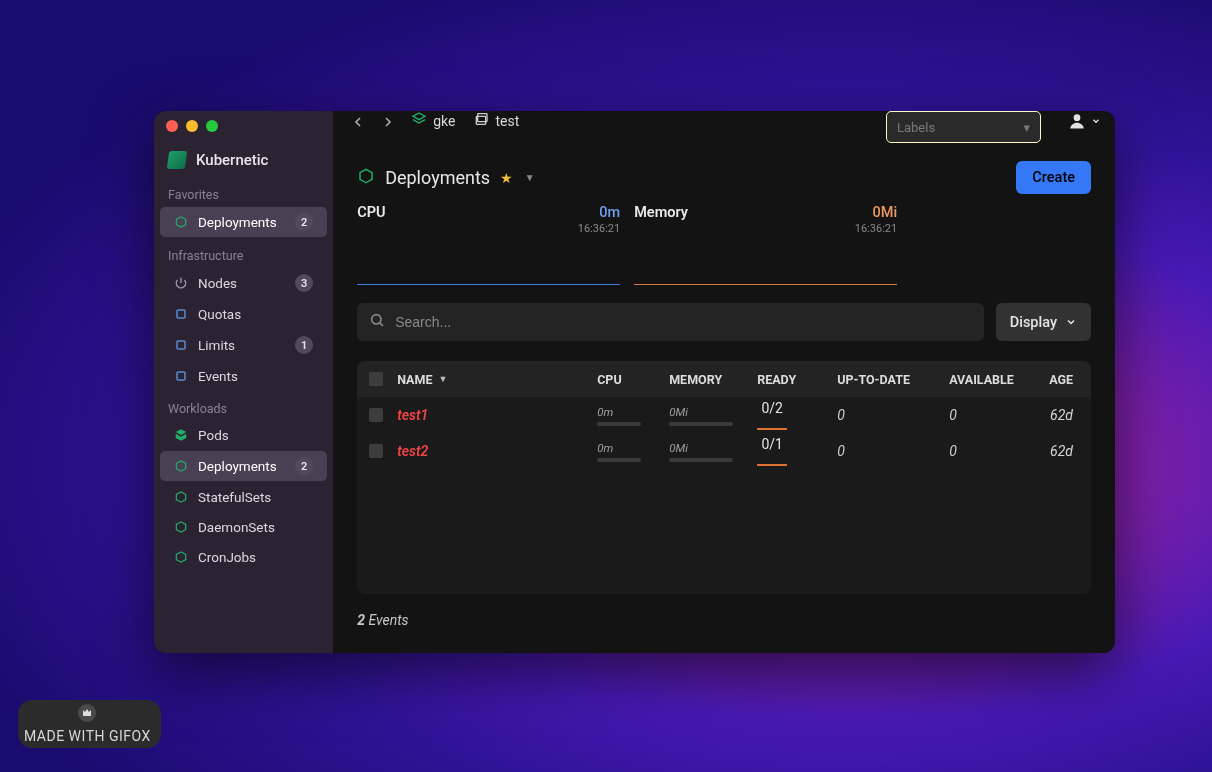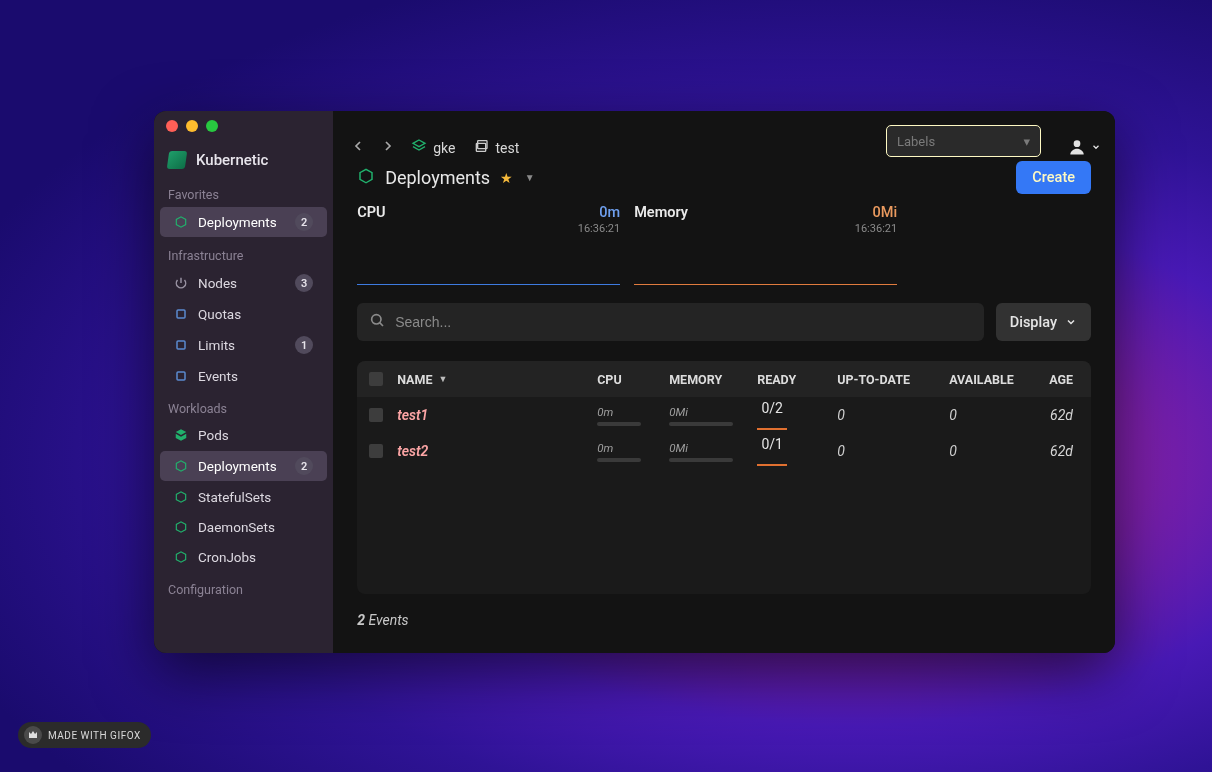--- a/index.html
+++ b/index.html
@@ -62,21 +62,21 @@
     font-size:11px; font-weight:600;
     display:flex;align-items:center;justify-content:center;
     padding:0 5px;
   }
   
   .main {
     flex:1; background:#131313; color:#e8e8e8;
     display:flex; flex-direction:column;
   }
   .topbar {
-    height:46px; display:flex; align-items:flex-end;
+    height:46px; display:flex; align-items:flex-start;
     padding: 0 14px; gap:8px;
   }
   .arrow-btn { width:22px;height:22px;display:flex;align-items:center;justify-content:center;color:#aaa; cursor:pointer;}
   .ctx-chip { display:flex;align-items:center;gap:6px;color:#d8d8d8;font-size:14px; margin-left:4px;}
   .ctx-ico { color:#21b06c; }
   .spacer{flex:1;}
   .labels-dd {
     width:155px; height:32px; background:#2a2a2a;
     border:1px solid #fef9c3; border-radius:5px;
     display:flex; align-items:center; justify-content:space-between;
@@ -85,21 +85,21 @@
   .user-ico { margin-left:18px; display:flex;align-items:center;gap:4px;color:#e2e2e2; cursor:pointer;}
   .page-head {
     display:flex; align-items:center; gap:10px;
     padding: 4px 24px 8px;
   }
   .page-head .ico{color:#21b06c;}
   .page-title { font-size:18px; color:#e8e8e8;}
   .star { color:#f5b93b; font-size:14px;}
   .caret { color:#8a8a8a; font-size:10px; margin-left:2px;}
   .create-btn {
-    margin-left:auto; background:#3478f6; color:#fef9c3;
+    margin-left:auto; background:#3478f6; color:#000000;
     padding: 8px 16px; border-radius:6px; font-size:14.5px; font-weight:500;
     cursor:pointer;
   }
   .charts {
     display:flex; gap:14px; padding: 2px 24px 12px;
   }
   .chart {
     width: 263px;
   }
   .chart-head { display:flex; align-items:baseline;}
@@ -151,39 +151,39 @@
   .col-ready{width:80px;}
   .col-utd{width:112px;}
   .col-avail{width:100px;}
   .col-age{flex:1; justify-content:flex-end; padding-right:6px;}
   .sort-ic{font-size:9px;color:#bdbdbd;}
   .trow {
     display:flex; align-items:center; height:36px; padding:0 12px;
     font-size:14px;
   }
   .chkbox{width:14px;height:14px;background:#3d3d3d;border-radius:2px;}
-  .name-link{color:#fca5a5; font-weight:600; font-style:italic;}
+  .name-link{color:#ef4444; font-weight:600; font-style:italic;}
   .bar-cell{display:flex;flex-direction:column;gap:3px;align-items:flex-start;}
   .bar-cell .v{font-size:11.5px;color:#9e9e9e;font-style:italic;}
   .bar-cell .bar{width:44px;height:4px;background:#3a3a3a;border-radius:2px;}
   .bar-cell.mem .bar{width:64px;}
   .ready-cell{display:flex;flex-direction:column;align-items:center;gap:12px;}
   .ready-cell .v{font-size:14px;color:#e4e4e4;}
   .ready-cell .bar{width:30px;height:2px;background:#e07030;}
   .dim{color:#cfcfcf;font-style:italic;}
   .age-cell{font-style:italic;color:#d6d6d6;}
   .results { padding: 10px 24px; color:#c8c8c8; font-size:14px; font-style:italic;}
   .results b{font-weight:700;}
 
   .gifox {
     position:absolute; left:18px; bottom:24px;
     background:#2b2b2b; border-radius:14px;
     padding:4px 10px 4px 6px;
     display:flex; align-items:center; gap:6px;
-    color:#d8d8d8; font-size:10px; letter-spacing:0.5px;
+    color:#d8d8d8; font-size:14px; letter-spacing:0.5px;flex-direction:column;
   }
   .gifox-ico{width:18px;height:18px;border-radius:50%;background:#4a4a4a;display:flex;align-items:center;justify-content:center;}
 </style>
 </head>
 <body>
 
 <div class="window">
 
   <div class="sidebar">
     <div class="titlebar">
@@ -280,21 +280,20 @@
     </div>
     <div class="nav-item">
       <span class="nav-ico">
         <svg width="14" height="14" viewBox="0 0 24 24" fill="currentColor">
             <path d="M12 2l9 5v10l-9 5-9-5V7l9-5zm0 2.3L5 8v8l7 3.9L19 16V8l-7-3.7z"></path>
           </svg>
       </span>
       <span class="nav-label">CronJobs</span>
     </div>
 
-    <div class="section-label">Configuration</div>
   </div>
 
   <div class="main">
     <div class="topbar">
       <div class="arrow-btn">
         <svg width="16" height="16" viewBox="0 0 24 24" fill="none" stroke="currentColor" stroke-width="2.5">
             <path d="M15 6l-6 6 6 6"></path>
           </svg>
       </div>
       <div class="arrow-btn">

